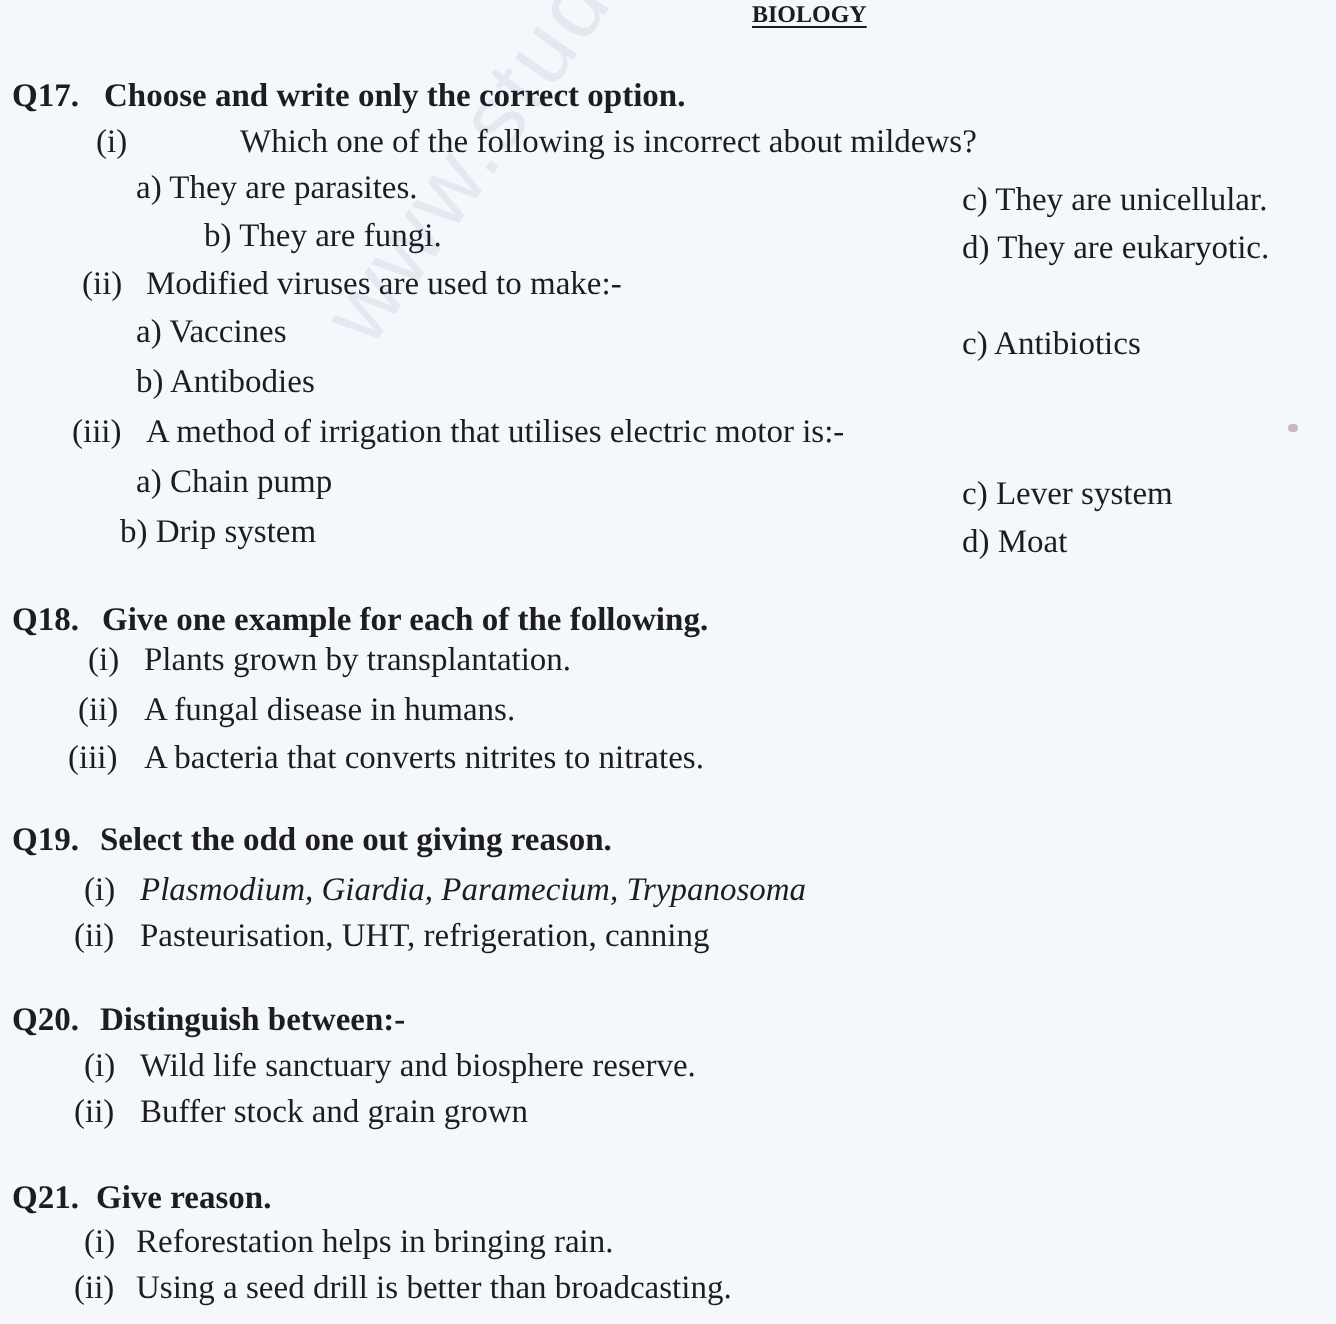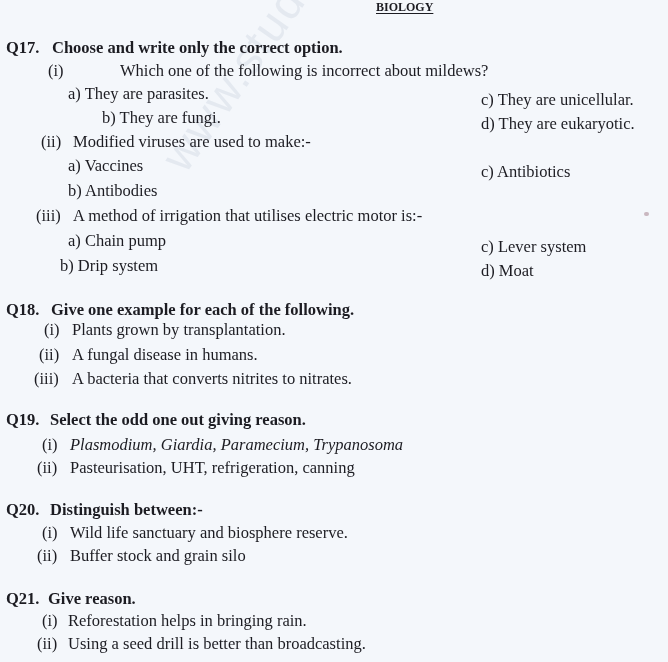--- a/index.html
+++ b/index.html
@@ -77,21 +77,21 @@
   <div class="t" style="left:42px;top:435px;">(i)</div>
   <div class="t it" style="left:70px;top:435px;">Plasmodium, Giardia, Paramecium, Trypanosoma</div>
   <div class="t" style="left:37px;top:458px;">(ii)</div>
   <div class="t" style="left:70px;top:458px;">Pasteurisation, UHT, refrigeration, canning</div>
 
   <div class="t q" style="left:6px;top:500px;">Q20.</div>
   <div class="t q" style="left:50px;top:500px;">Distinguish between:-</div>
   <div class="t" style="left:42px;top:523px;">(i)</div>
   <div class="t" style="left:70px;top:523px;">Wild life sanctuary and biosphere reserve.</div>
   <div class="t" style="left:37px;top:546px;">(ii)</div>
-  <div class="t" style="left:70px;top:546px;">Buffer stock and grain silo</div>
+  <div class="t" style="left:70px;top:546px;">Buffer stock and grain grown</div>
 
   <div class="t q" style="left:6px;top:589px;">Q21.</div>
   <div class="t q" style="left:48px;top:589px;">Give reason.</div>
   <div class="t" style="left:42px;top:611px;">(i)</div>
   <div class="t" style="left:68px;top:611px;">Reforestation helps in bringing rain.</div>
   <div class="t" style="left:37px;top:634px;">(ii)</div>
   <div class="t" style="left:68px;top:634px;">Using a seed drill is better than broadcasting.</div>
 
 </div>
 

